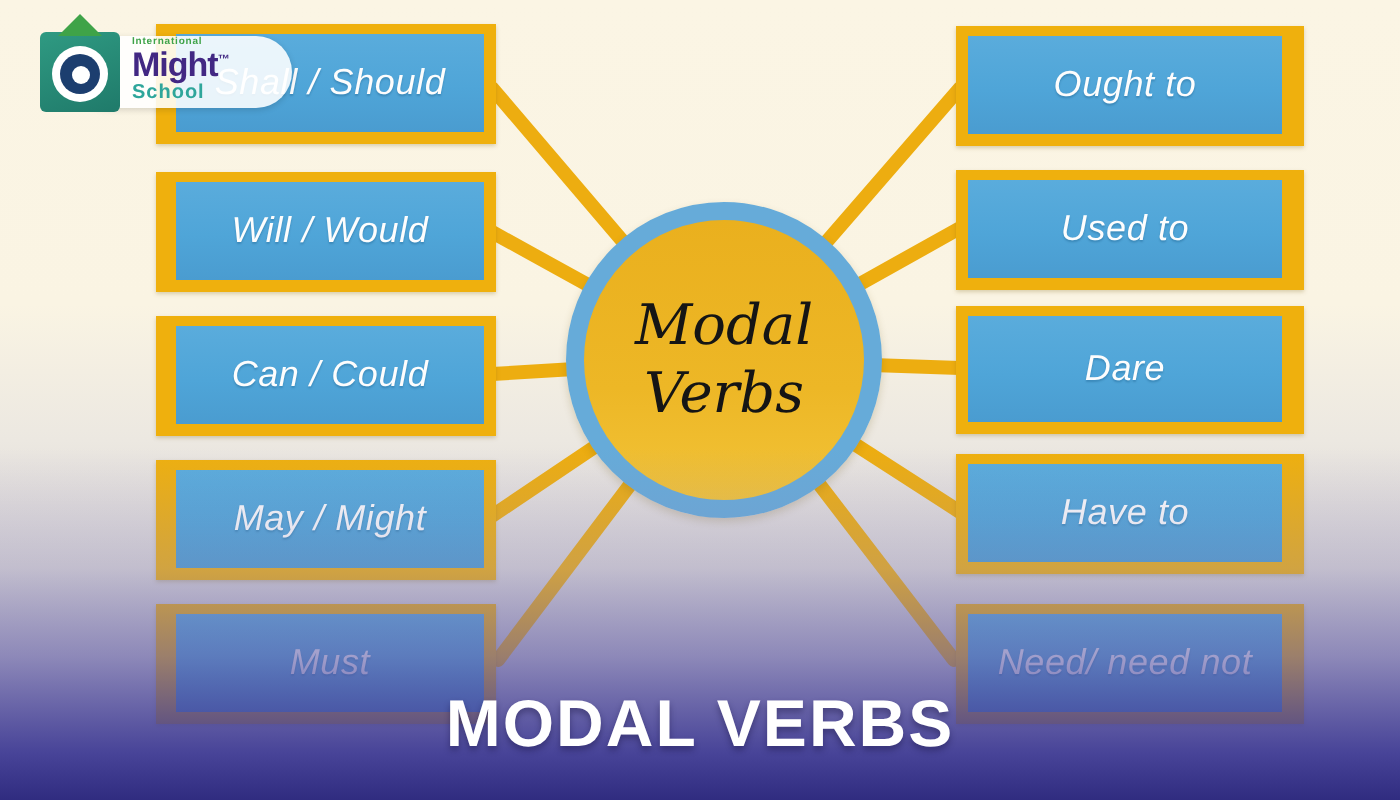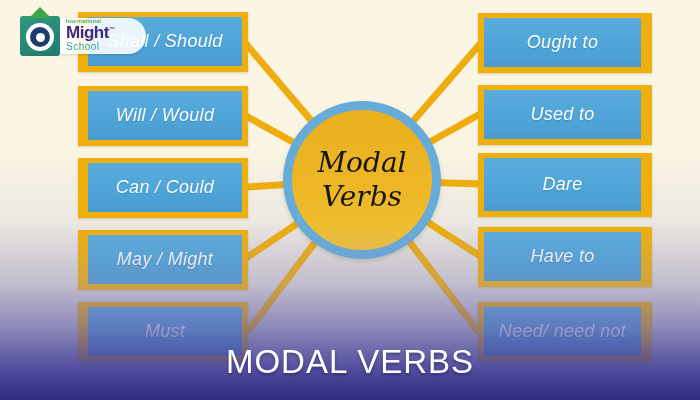--- a/index.html
+++ b/index.html
@@ -95,21 +95,21 @@
       rgba(48,44,128,1) 100%);
   }
 
   .footer-title {
     position: absolute;
     left: 0; top: 343px;
     width: 700px;
     text-align: center;
     z-index: 5;
     color: #ffffff;
-    font-weight: normal;
+    font-weight: bold;
     font-size: 33px;
     letter-spacing: 1px;
     text-shadow: 0 2px 3px rgba(20,15,60,0.4);
   }
 
   
   .logo { position: absolute; left: 20px; top: 10px; width: 126px; height: 50px; z-index: 6; }
   .logo-pill {
     position: absolute; left: 16px; top: 8px;
     width: 110px; height: 36px;
@@ -145,21 +145,21 @@
   }
   .logo-icon .ring-core {
     width: 9px; height: 9px;
     border-radius: 50%;
     background: #ffffff;
   }
   .logo-text { position: absolute; left: 46px; top: 9px; line-height: 1; }
   .logo-top  { font-size: 5px; color: #3fa348; font-weight: bold; letter-spacing: 0.4px; }
   .logo-main { font-size: 17px; font-weight: bold; color: #422883; letter-spacing: -0.5px; }
   .logo-main sup { font-size: 6px; color: #422883; }
-  .logo-sub  { font-size: 10px; font-weight: normal; color: #2fa69b; margin-top: 1px; letter-spacing: 0.5px; }
+  .logo-sub  { font-size: 10px; font-weight: bold; color: #2fa69b; margin-top: 1px; letter-spacing: 0.5px; }
 </style>
 </head>
 <body>
 
 <div class="stage">
 
   <svg class="connectors" width="700" height="400" viewBox="0 0 700 400">
     <g stroke="#edad10" stroke-width="7" stroke-linecap="round">
       <line x1="362" y1="180" x2="246" y2="44"></line>
       <line x1="362" y1="180" x2="246" y2="116"></line>

